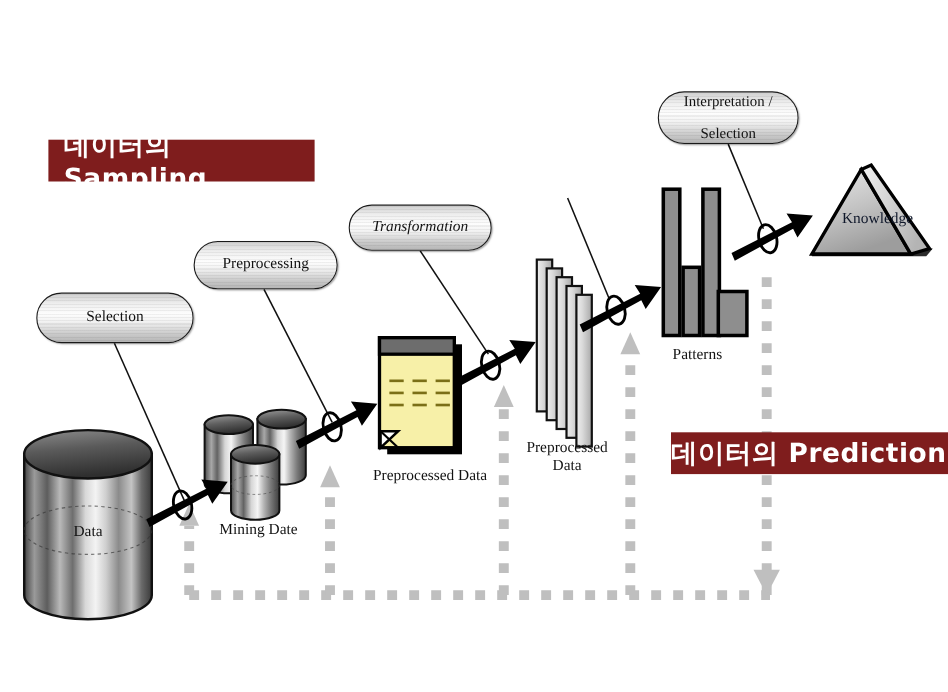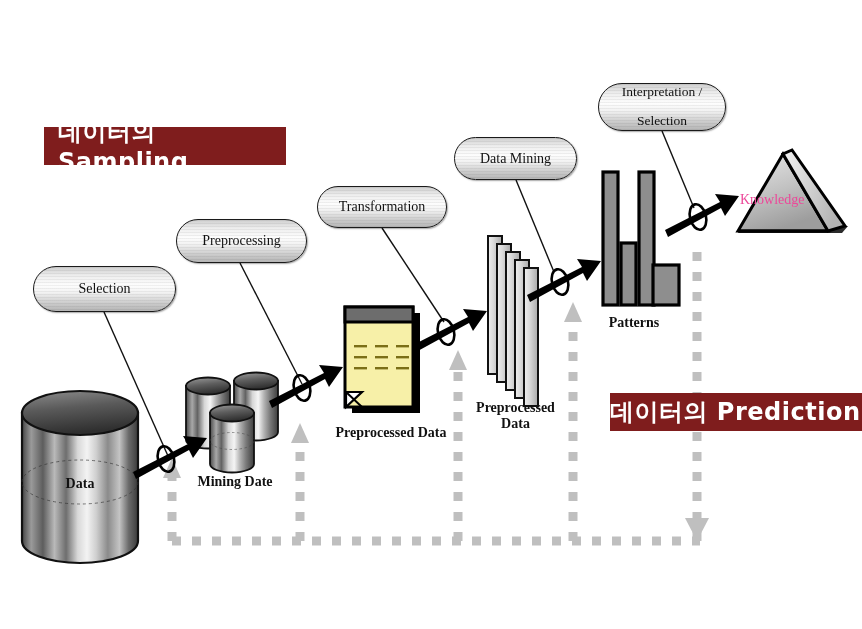--- a/index.html
+++ b/index.html
@@ -78,48 +78,47 @@
     justify-content: center;
     text-align: center;
     color: #111111;
     font-family: "Liberation Serif", serif;
     line-height: 1.08;
     box-shadow: 1px 1px 1.5px rgba(0,0,0,0.35);
     flex-direction: column;
   }
   #node-selection      { left: 33px;  top: 266px; width: 143px; height: 46px; font-size: 14px; }
   #node-preprocessing  { left: 176px; top: 219px; width: 131px; height: 44px; font-size: 14px; }
-  #node-transformation { left: 317px; top: 186px; width: 130px; height: 42px; font-size: 14px; }
+  #node-transformation { left: 317px; top: 186px; width: 130px; height: 42px; font-size: 14px; font-style: italic; }
   #node-datamining     { left: 454px; top: 137px; width: 123px; height: 43px; font-size: 14px; }
   #node-interpretation { left: 598px; top: 83px;  width: 128px; height: 48px; font-size: 13.5px; }
 
   
   .artifact-label {
     position: absolute;
     color: #111111;
     font-family: "Liberation Serif", serif;
     font-size: 14px;
     text-align: center;
     line-height: 1.15;
-    font-weight: bold;
   }
   #label-data        { left: 40px;  top: 476px; width: 80px; color: #111; }
   #label-targetdate  { left: 185px; top: 474px; width: 100px; }
   #label-preprocessed{ left: 326px; top: 425px; width: 130px; }
   #label-transformed { left: 468px; top: 400px; width: 95px; }
   #label-patterns    { left: 594px; top: 315px; width: 80px; }
   .knowledge-text {
     position: absolute;
     left: 740px;
     top: 192px;
     width: 90px;
-    text-align: left;
+    text-align: right;
     font-family: "Liberation Serif", serif;
     font-size: 14px;
-    color: #ec4899;
+    color: #0f172a;
   }
 </style>
 </head>
 <body>
 
 <div id="canvas">
 
   <svg id="diagram-svg" viewBox="0 0 862 629">
     <defs>
 
@@ -299,21 +298,20 @@
 
   <div class="phase-badge" id="badge-sampling">데이터의 Sampling</div>
   <div class="phase-badge" id="badge-prediction">데이터의 Prediction</div>
 
   <div class="capsule" id="node-selection">Selection</div>
 
   <div class="capsule" id="node-preprocessing">Preprocessing</div>
 
   <div class="capsule" id="node-transformation">Transformation</div>
 
-  <div class="capsule" id="node-datamining">Data Mining</div>
 
   <div class="capsule" id="node-interpretation">
     <span>Interpretation /</span>
       <br>
     <span>Selection</span>
   </div>
 
   <div class="artifact-label" id="label-data">Data</div>
 
   <div class="artifact-label" id="label-targetdate">Mining Date</div>

